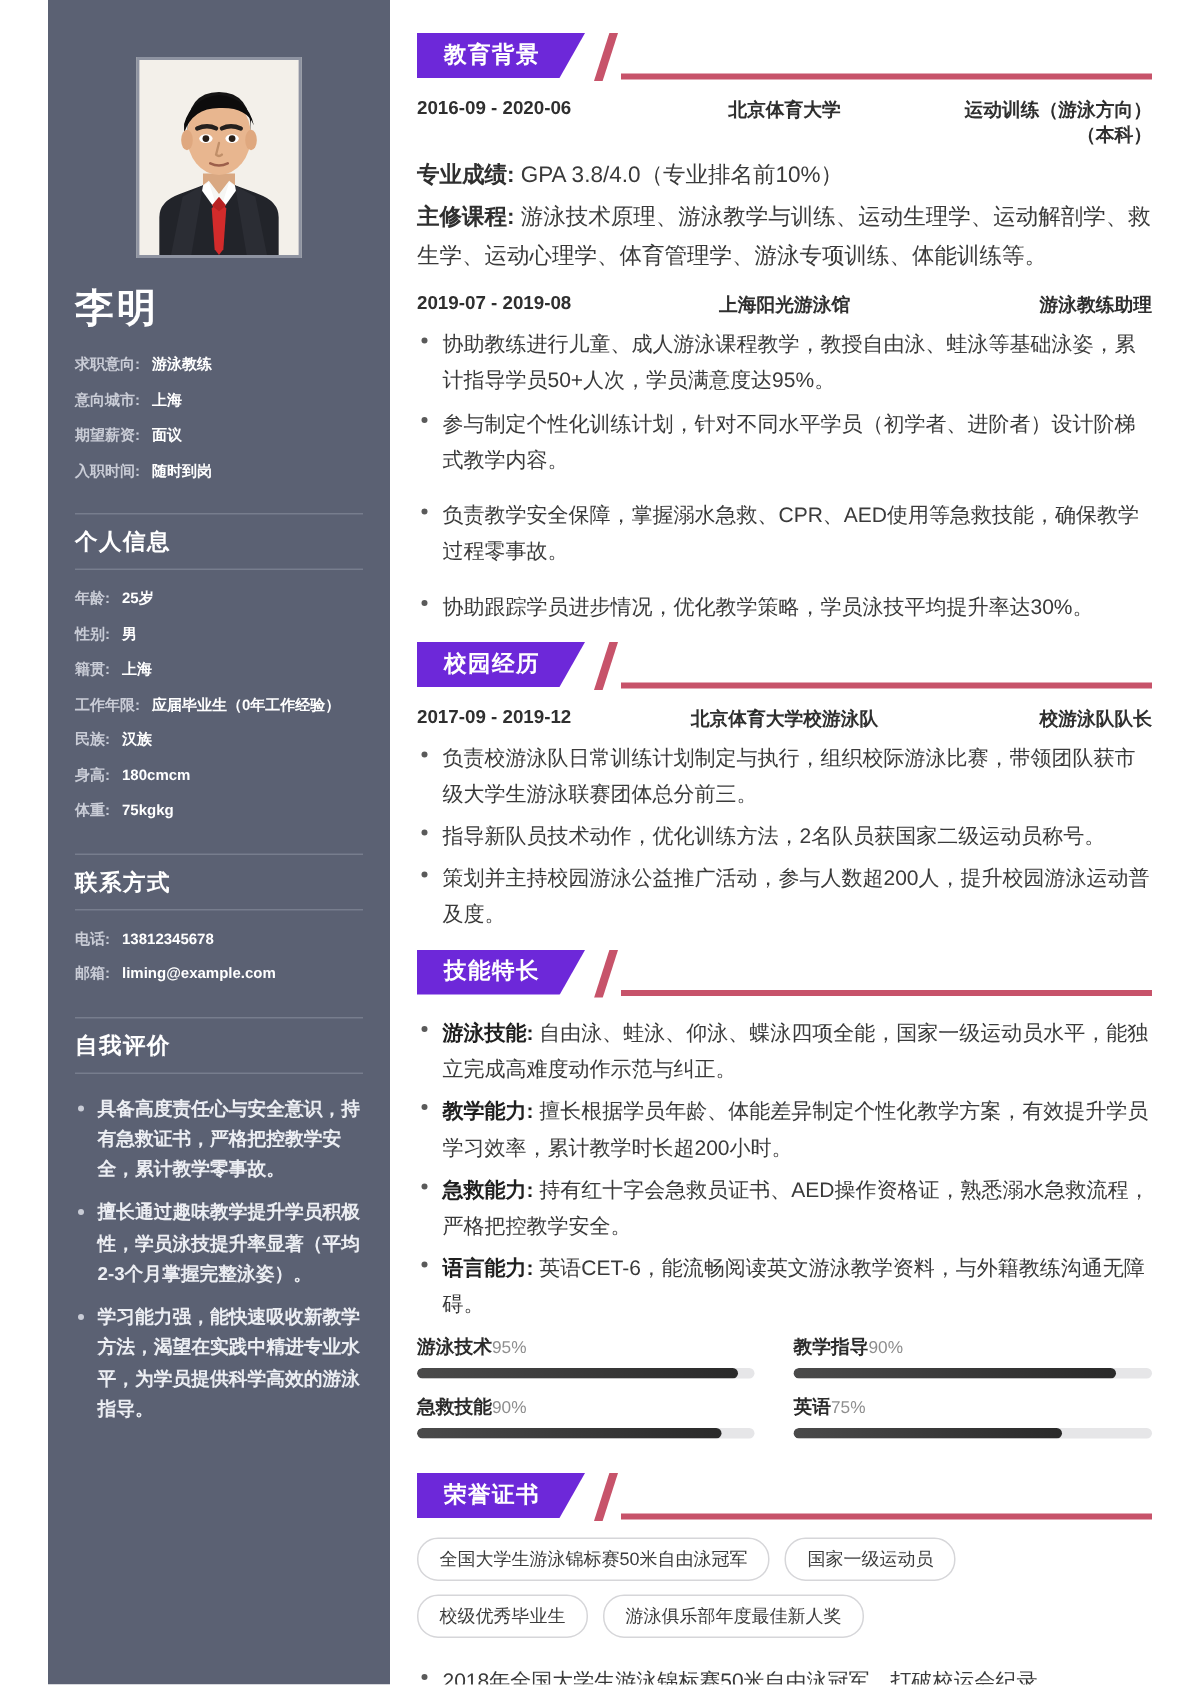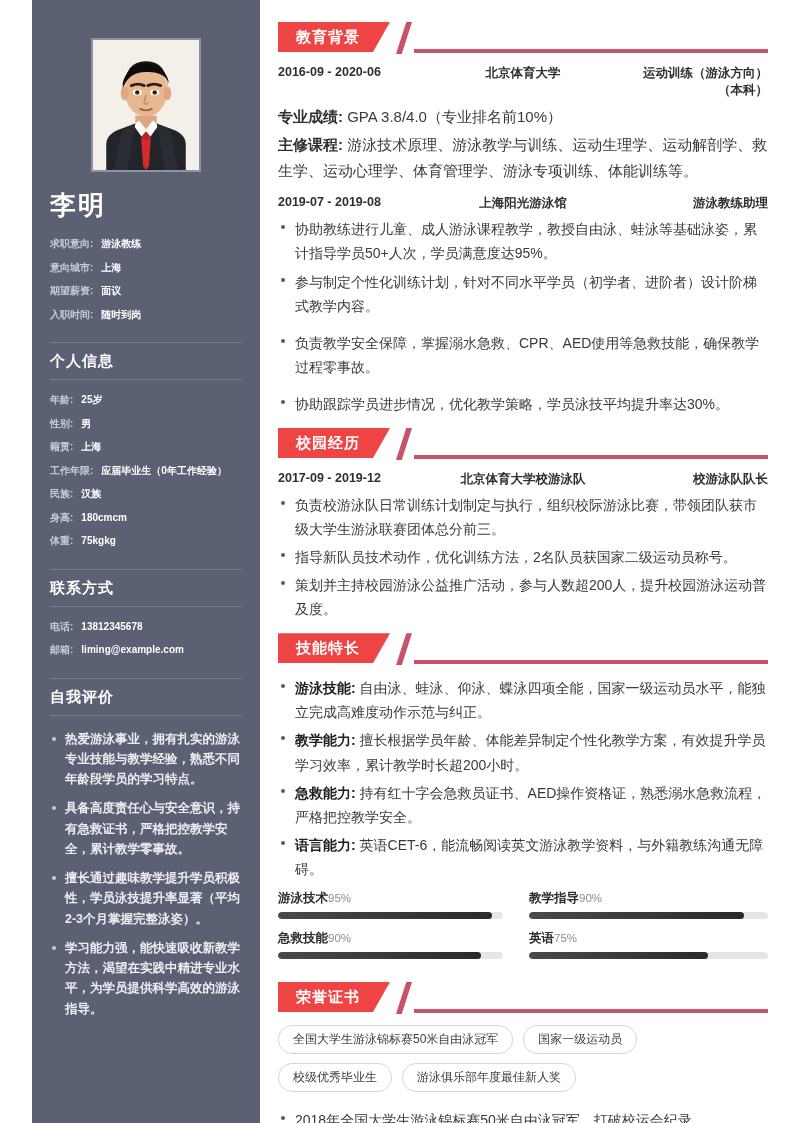--- a/index.html
+++ b/index.html
@@ -112,21 +112,21 @@
   .sec { margin-bottom: 12px; }
   .sec-head {
     position: relative;
     height: 34px;
     margin-bottom: 9px;
   }
   .sec-head .tab {
     position: absolute;
     left: 0; top: 0;
     height: 30px;
-    background: #ef4444;
+    background: #6d28d9;
     color: #ffffff;
     font-size: 15px;
     font-weight: bold;
     letter-spacing: 1px;
     line-height: 30px;
     padding: 0 30px 0 18px;
     -webkit-clip-path: polygon(0 0, 100% 0, calc(100% - 17px) 100%, 0 100%);
     clip-path: polygon(0 0, 100% 0, calc(100% - 17px) 100%, 0 100%);
   }
   .sec-head .slash {
@@ -345,21 +345,20 @@
         <div class="kv">
           <span class="k">邮箱:</span>
           <span class="v">liming@example.com</span>
         </div>
       </div>
     </section>
 
     <section class="side-sec">
       <div class="side-sec-title">自我评价</div>
       <ul class="side-ul">
-        <li class="side-li">热爱游泳事业，拥有扎实的游泳专业技能与教学经验，熟悉不同年龄段学员的学习特点。</li>
         <li class="side-li">具备高度责任心与安全意识，持有急救证书，严格把控教学安全，累计教学零事故。</li>
         <li class="side-li">擅长通过趣味教学提升学员积极性，学员泳技提升率显著（平均2-3个月掌握完整泳姿）。</li>
         <li class="side-li">学习能力强，能快速吸收新教学方法，渴望在实践中精进专业水平，为学员提供科学高效的游泳指导。</li>
       </ul>
     </section>
   </aside>
 
   <main class="main">
 
     <section class="sec">

